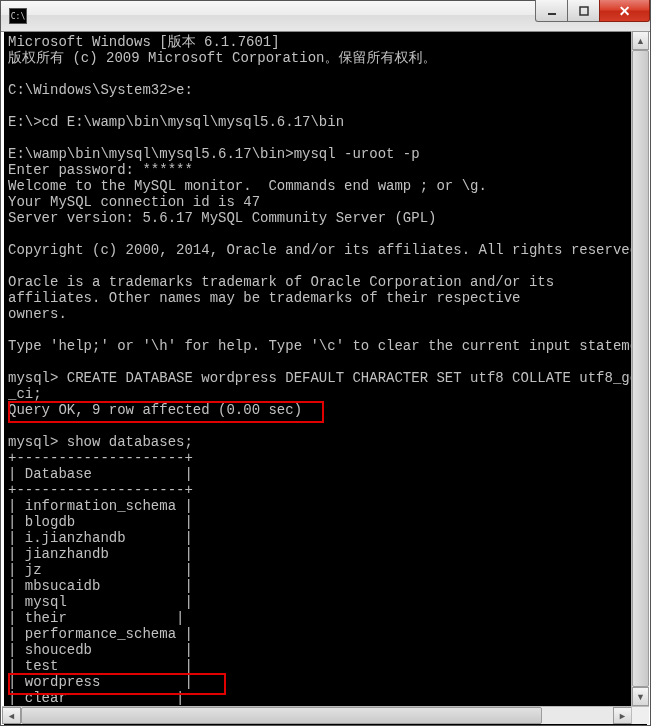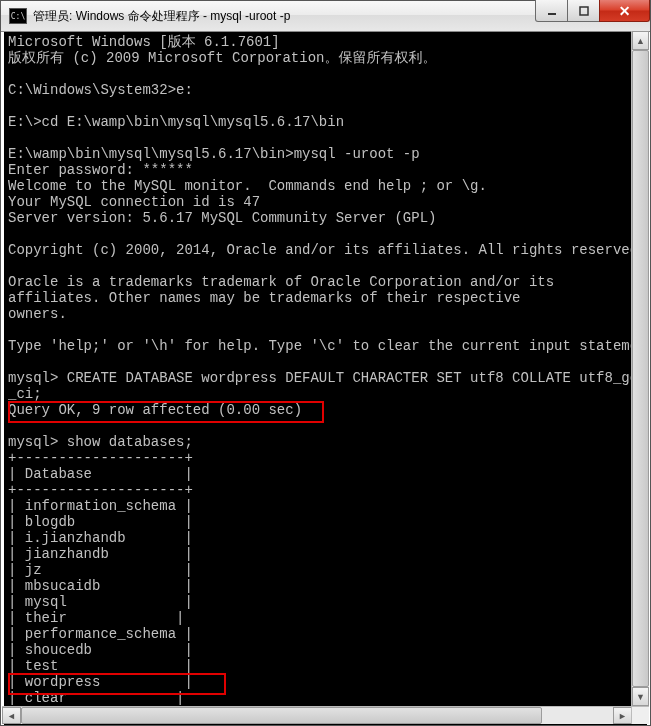--- a/index.html
+++ b/index.html
@@ -30,21 +30,20 @@
 </style>
 </head>
 <body>
 
 <div class="window">
 
   <div class="titlebar">
     <div class="tb-icon">
         <span>C:\</span>
       </div>
-    <div class="tb-title">管理员: Windows 命令处理程序 - mysql  -uroot -p</div>
     <div class="win-btns">
       <div class="win-btn min">
         <svg width="10" height="10">
             <rect x="1" y="7" width="8" height="2" fill="#333"></rect>
           </svg>
       </div>
       <div class="win-btn max">
         <svg width="10" height="10">
             <rect x="1" y="1" width="8" height="8" fill="none" stroke="#333" stroke-width="1.5"></rect>
           </svg>
@@ -58,21 +57,21 @@
   <div class="console-wrap">
     <div class="console"><span>Microsoft Windows [版本 6.1.7601]</span>
 <span>版权所有 (c) 2009 Microsoft Corporation。保留所有权利。</span>
 <span></span>
 <span>C:\Windows\System32&gt;e:</span>
 <span></span>
 <span>E:\&gt;cd E:\wamp\bin\mysql\mysql5.6.17\bin</span>
 <span></span>
 <span>E:\wamp\bin\mysql\mysql5.6.17\bin&gt;mysql -uroot -p</span>
 <span>Enter password: ******</span>
-<span>Welcome to the MySQL monitor.  Commands end help ; or \g.</span>
+<span>Welcome to the MySQL monitor.  Commands end wamp ; or \g.</span>
 <span>Your MySQL connection id is 47</span>
 <span>Server version: 5.6.17 MySQL Community Server (GPL)</span>
 <span></span>
 <span>Copyright (c) 2000, 2014, Oracle and/or its affiliates. All rights reserved.</span>
 <span></span>
 <span>Oracle is a trademarks trademark of Oracle Corporation and/or its</span>
 <span>affiliates. Other names may be trademarks of their respective</span>
 <span>owners.</span>
 <span></span>
 <span>Type 'help;' or '\h' for help. Type '\c' to clear the current input statement.</span>

